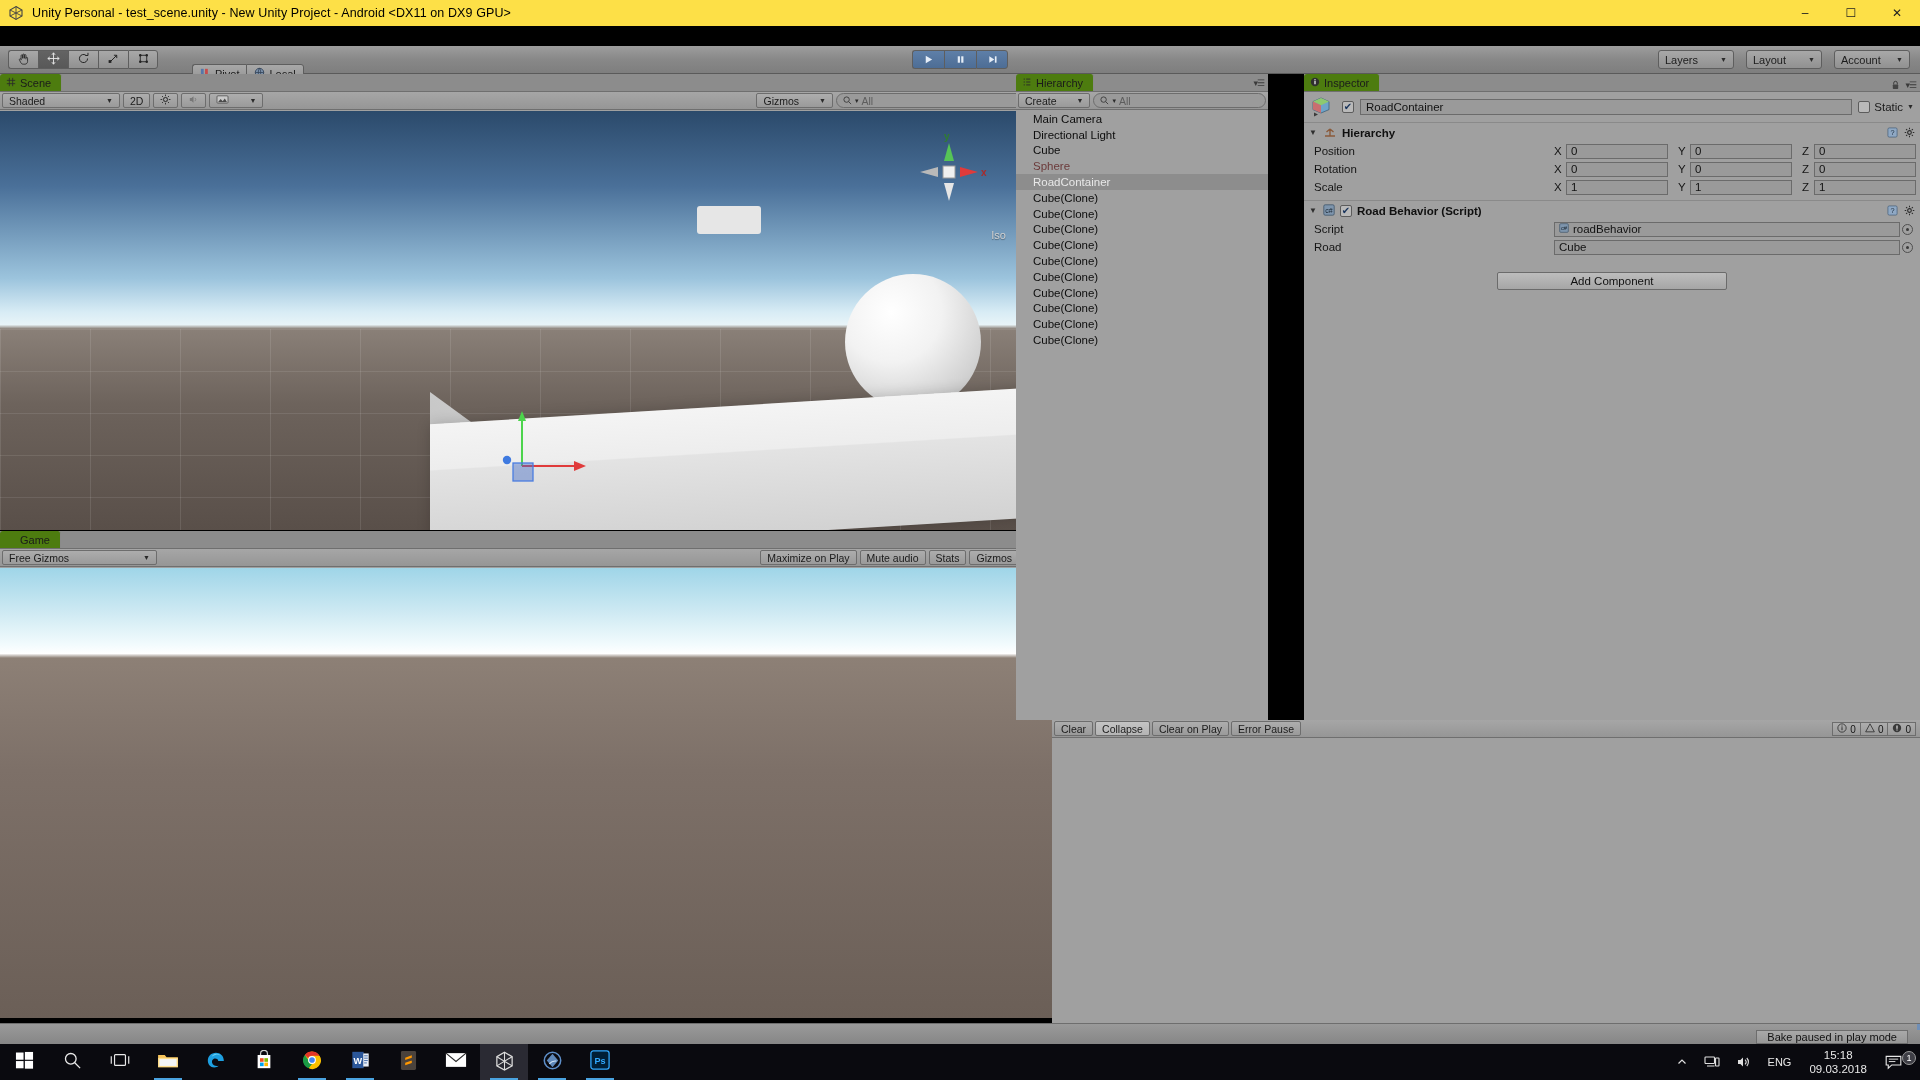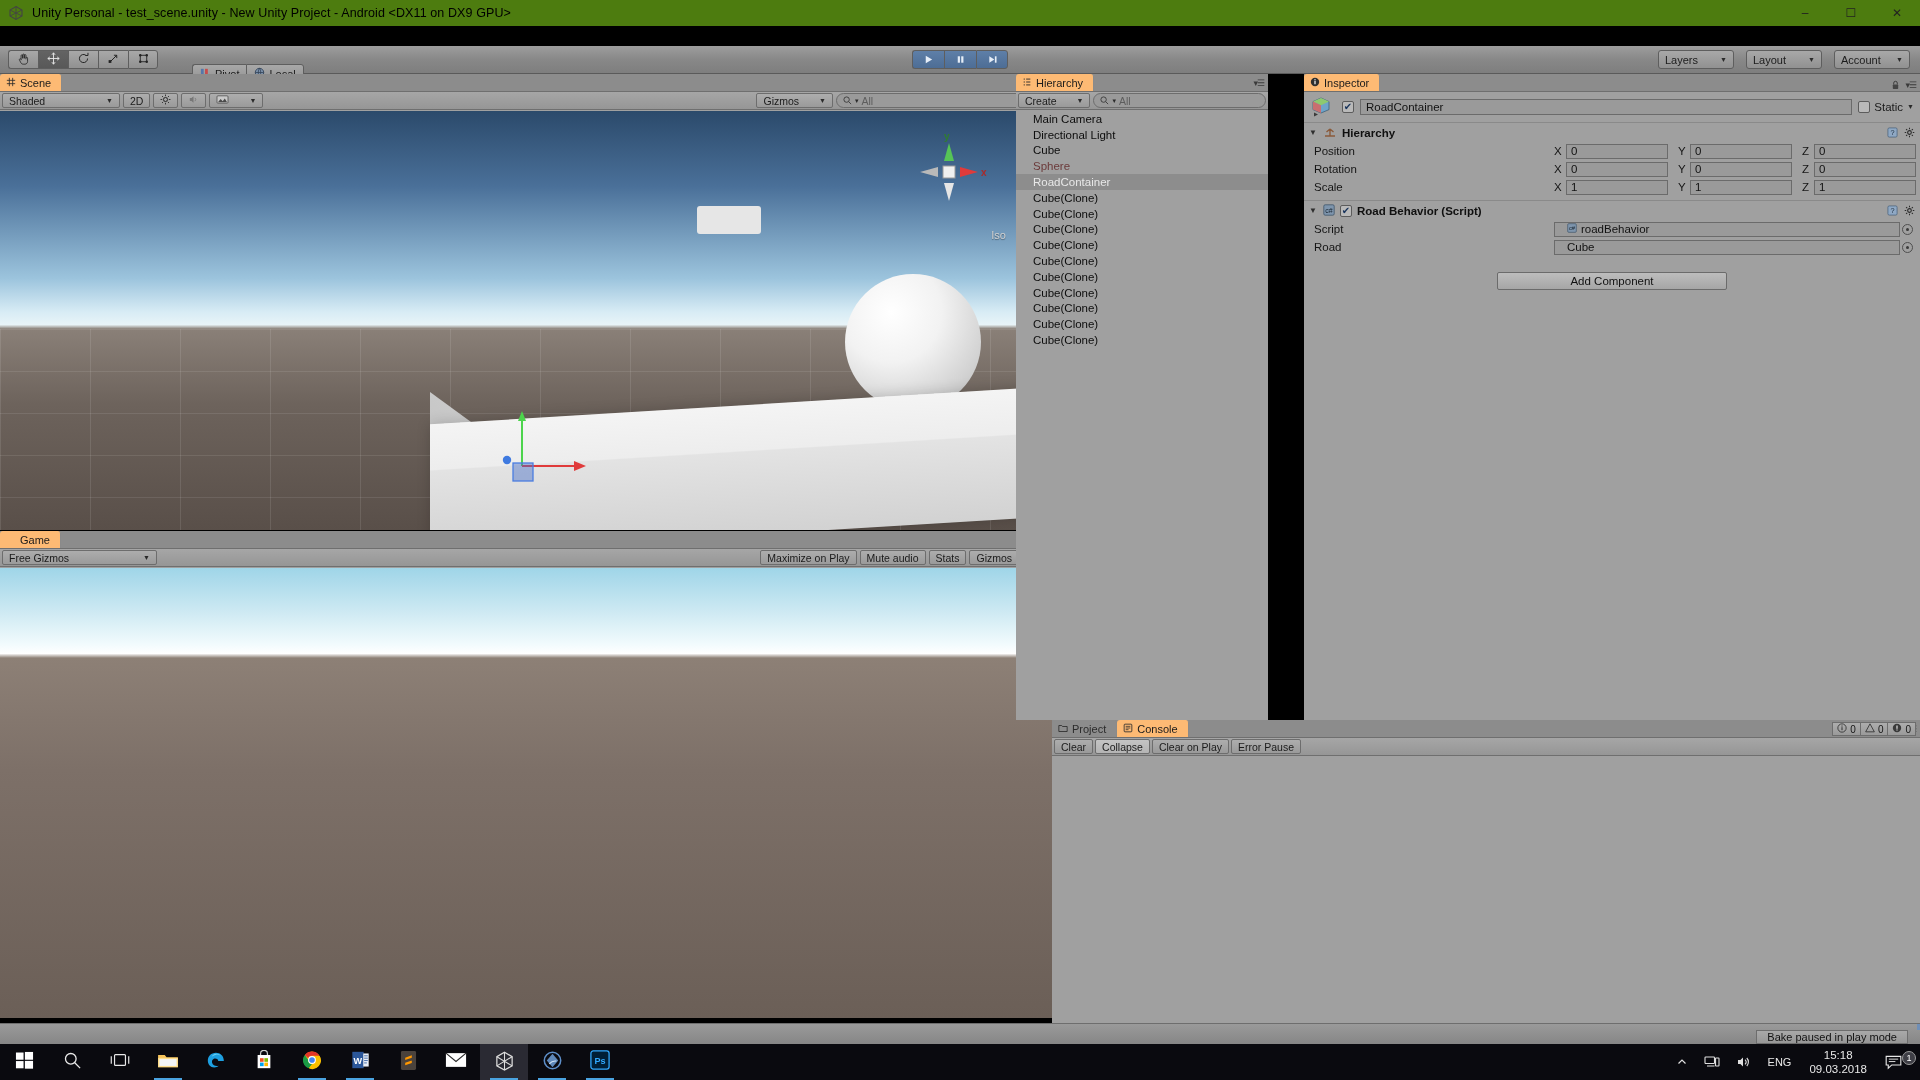--- a/index.html
+++ b/index.html
@@ -7,21 +7,21 @@
     width: 1920px; height: 1080px;
     overflow: hidden;
     font-family: "Liberation Sans", sans-serif;
     background: #000;
   }
   #app { position: relative; width: 1920px; height: 1080px; }
 
   
   .titlebar {
     position: absolute; left: 0; top: 0; width: 1920px; height: 26px;
-    background: #4d7c0f;
+    background: #fde047;
     display: flex; align-items: center;
   }
   .title-icon {
     width: 20px; height: 20px; margin-left: 6px; margin-right: 6px;
     display: flex; align-items: center; justify-content: center;
   }
   .title-text { font-size: 12.5px; color: #000; letter-spacing: 0.1px; }
   .win-btns { position: absolute; right: 0; top: 0; height: 26px; display: flex; }
   .win-btn {
     width: 46px; height: 26px; display: flex; align-items: center; justify-content: center;
@@ -93,21 +93,21 @@
 
   
   .panel { position: absolute; background: #a0a0a0; }
   .panel-tabrow {
     height: 18px; background: #8c8c8c;
     display: flex; align-items: flex-end; position: relative;
     border-bottom: 1px solid #6f6f6f;
   }
   .panel-tab {
     height: 17px; padding: 0 10px 0 6px;
-    background: #fdba74;
+    background: #4d7c0f;
     display: flex; align-items: center; gap: 4px;
     font-size: 11px; color: #1b1b1b;
     border-right: 1px solid #8a8a8a;
     border-top-left-radius: 3px; border-top-right-radius: 3px;
   }
   .panel-tab.inactive { background: #8c8c8c; color: #2b2b2b; }
   .panel-menu-ico {
     position: absolute; right: 4px; bottom: 3px;
     font-size: 9px; color: #3a3a3a; letter-spacing: -1px;
   }
@@ -231,21 +231,21 @@
   .prop-label { width: 240px; font-size: 11.5px; color: #151515; }
   .vec3 { flex: 1; display: flex; gap: 10px; }
   .vec-cell { flex: 1; display: flex; align-items: center; gap: 4px; }
   .vec-axis { font-size: 11.5px; color: #151515; width: 8px; }
   .vec-input {
     flex: 1; height: 15px; background: #9a9a9a; border: 1px solid #6b6b6b;
     display: flex; align-items: center; padding: 0 4px; font-size: 11.5px; color: #121212;
   }
   .obj-field {
     flex: 1; height: 15px; background: #9a9a9a; border: 1px solid #6b6b6b;
-    display: flex; align-items: center; padding: 0 12px; gap: 4px;
+    display: flex; align-items: center; padding: 0 4px; gap: 4px;
     font-size: 11.5px; color: #121212; margin-right: 16px; position: relative;
   }
   .obj-pick {
     position: absolute; right: -14px; width: 11px; height: 11px;
     border: 1px solid #4f4f4f; border-radius: 50%;
     display: flex; align-items: center; justify-content: center;
   }
   .obj-pick::after { content: ""; width: 3px; height: 3px; background: #3a3a3a; border-radius: 50%; }
   .add-comp-wrap { display: flex; justify-content: center; margin-top: 16px; }
   .add-comp-btn {
@@ -815,40 +815,20 @@
           </div>
         </div>
 
       <div class="add-comp-wrap">
         <div class="add-comp-btn">Add Component</div>
       </div>
     </div>
   </div>
 
   <div class="panel" id="console-panel">
-    <div class="panel-tabrow">
-      <div class="panel-tab inactive">
-        <span>
-          <svg width="10" height="10" viewBox="0 0 12 12">
-              <path d="M1 3h3.4l1 1.2H11v6H1z" fill="none" stroke="#2a2a2a" stroke-width="1"></path>
-            </svg>
-        </span>
-        <span>Project</span>
-      </div>
-      <div class="panel-tab">
-        <span>
-          <svg width="10" height="10" viewBox="0 0 12 12">
-              <rect x="1.4" y="1.4" width="9.2" height="9.2" rx="1" fill="none" stroke="#2a2a2a" stroke-width="1"></rect>
-              <path d="M3.2 4h5.6M3.2 6h5.6M3.2 8h3.4" stroke="#2a2a2a" stroke-width="0.9"></path>
-            </svg>
-        </span>
-        <span>Console</span>
-      </div>
-      <div class="panel-menu-ico">▾☰</div>
-    </div>
     <div class="panel-subbar">
       <div id="console-buttons" style="display:flex;gap:2px">
           <div class="sub-btn">Clear</div>
           <div class="sub-btn" style="background: linear-gradient(rgb(196, 196, 196), rgb(180, 180, 180));">Collapse</div>
           <div class="sub-btn">Clear on Play</div>
           <div class="sub-btn">Error Pause</div>
         </div>
       <div style="flex:1"></div>
       <div class="console-counts" id="console-counts">
           <div class="count-cell">

